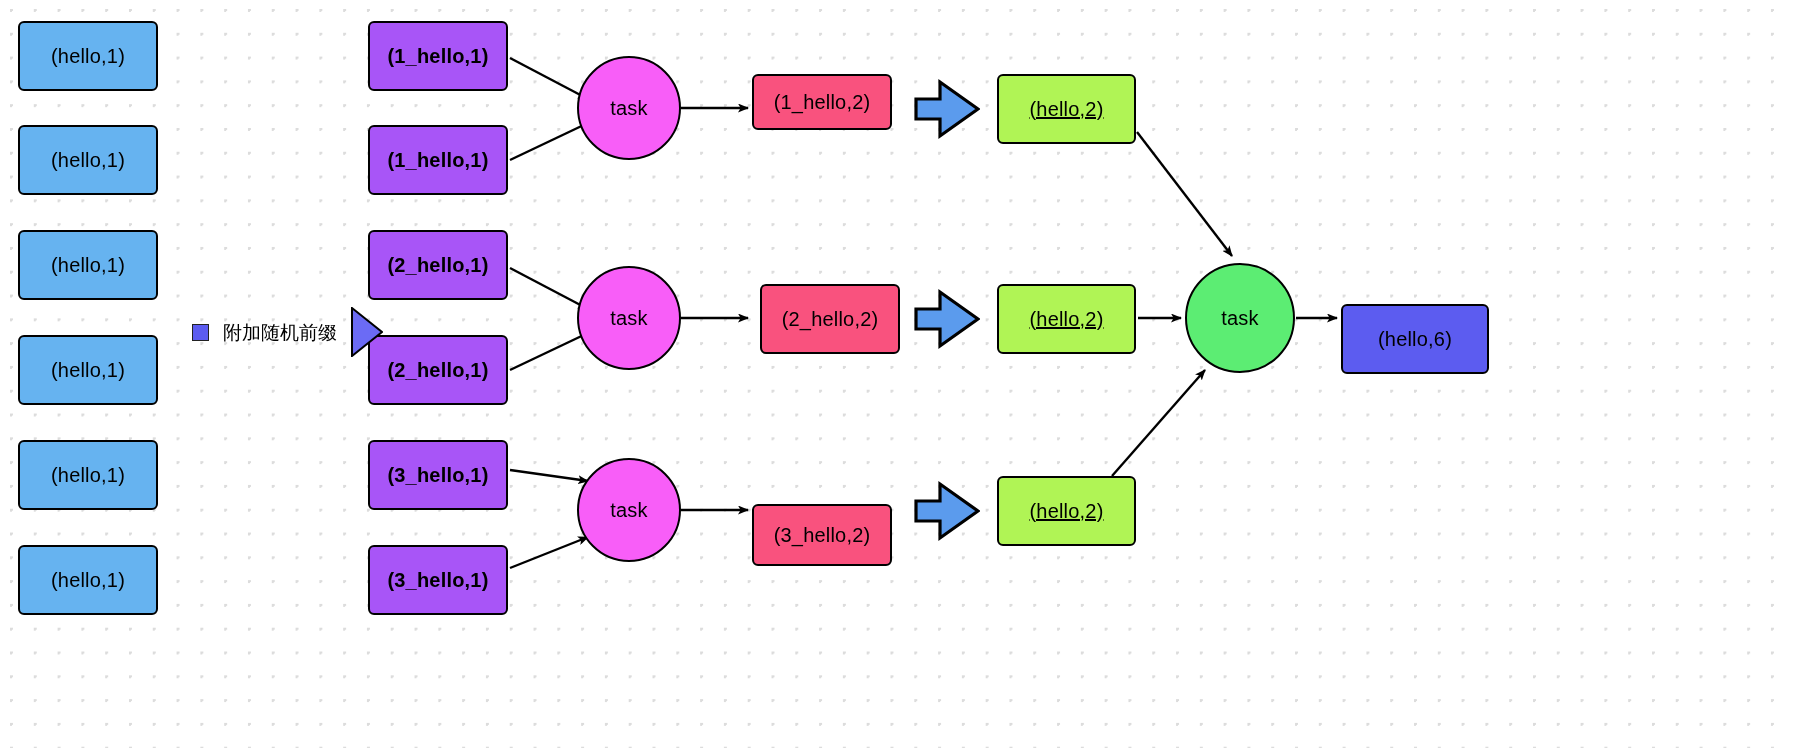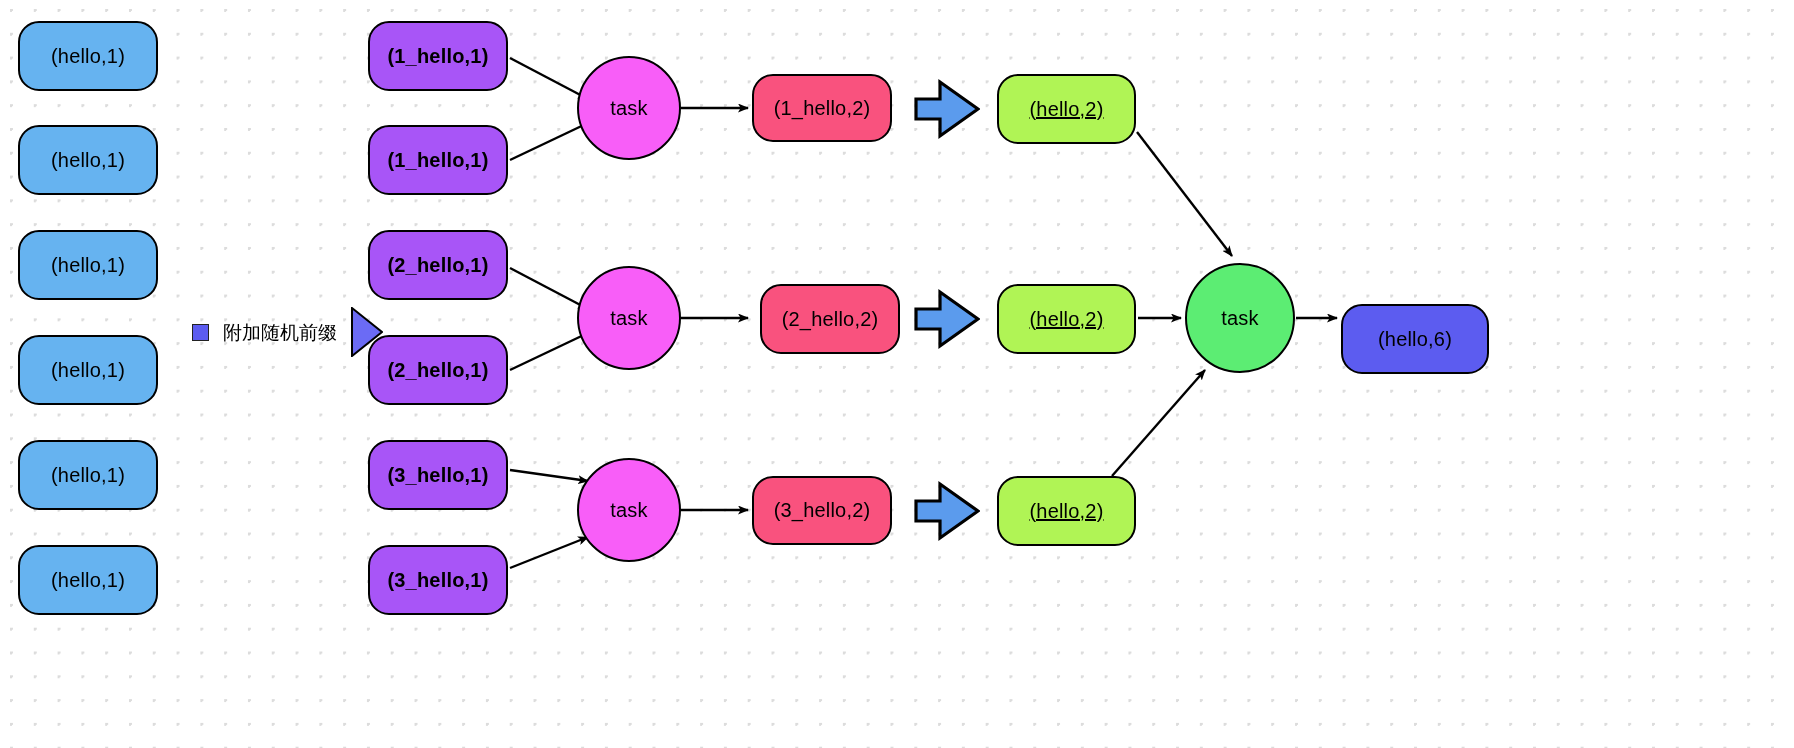--- a/index.html
+++ b/index.html
@@ -35,21 +35,21 @@
     align-items: center;
     justify-content: center;
     border: 2.5px solid #000000;
     color: #000000;
     font-size: 20px;
     letter-spacing: .2px;
     white-space: nowrap;
     z-index: 3;
   }
   .rounded-box {
-    border-radius: 21px;
+    border-radius: 6px;
   }
   .circle {
     border-radius: 50%;
   }
   .n-blue   { background: #66b3f0; }
   .n-purple { background: #a855f7; font-weight: bold; }
   .n-magenta{ background: #f85ef8; }
   .n-pink   { background: #f9527e; }
   .n-green  { background: #b0f455; text-decoration: underline; }
   .n-circle-green { background: #5ced73; }
@@ -161,27 +161,27 @@
   <div class="node circle n-magenta" style="left:577px;top:56px;width:104px;height:104px;">
     <span>task</span>
   </div>
   <div class="node circle n-magenta" style="left:577px;top:266px;width:104px;height:104px;">
     <span>task</span>
   </div>
   <div class="node circle n-magenta" style="left:577px;top:458px;width:104px;height:104px;">
     <span>task</span>
   </div>
 
-  <div class="node rounded-box n-pink" style="left:752px;top:74px;width:140px;height:68px;">
+  <div class="node rounded-box n-pink" style="left:752px;top:74px;width:140px;height:56px;">
     <span>(1_hello,2)</span>
   </div>
   <div class="node rounded-box n-pink" style="left:752px;top:284px;width:140px;height:70px;margin-left:8px;">
     <span>(2_hello,2)</span>
   </div>
-  <div class="node rounded-box n-pink" style="left:752px;top:476px;width:140px;height:69px;">
+  <div class="node rounded-box n-pink" style="left:752px;top:504px;width:140px;height:62px;">
     <span>(3_hello,2)</span>
   </div>
 
   <svg class="blockarrow" style="left:914px;top:78px;" width="66" height="62" viewBox="0 0 66 62">
     <path d="M2,21 L26,21 L26,4 L64,31 L26,58 L26,41 L2,41 Z" fill="#5b9bed" stroke="#000" stroke-width="3.2" stroke-linejoin="miter"></path>
   </svg>
   <svg class="blockarrow" style="left:914px;top:288px;" width="66" height="62" viewBox="0 0 66 62">
     <path d="M2,21 L26,21 L26,4 L64,31 L26,58 L26,41 L2,41 Z" fill="#5b9bed" stroke="#000" stroke-width="3.2" stroke-linejoin="miter"></path>
   </svg>
   <svg class="blockarrow" style="left:914px;top:480px;" width="66" height="62" viewBox="0 0 66 62">

